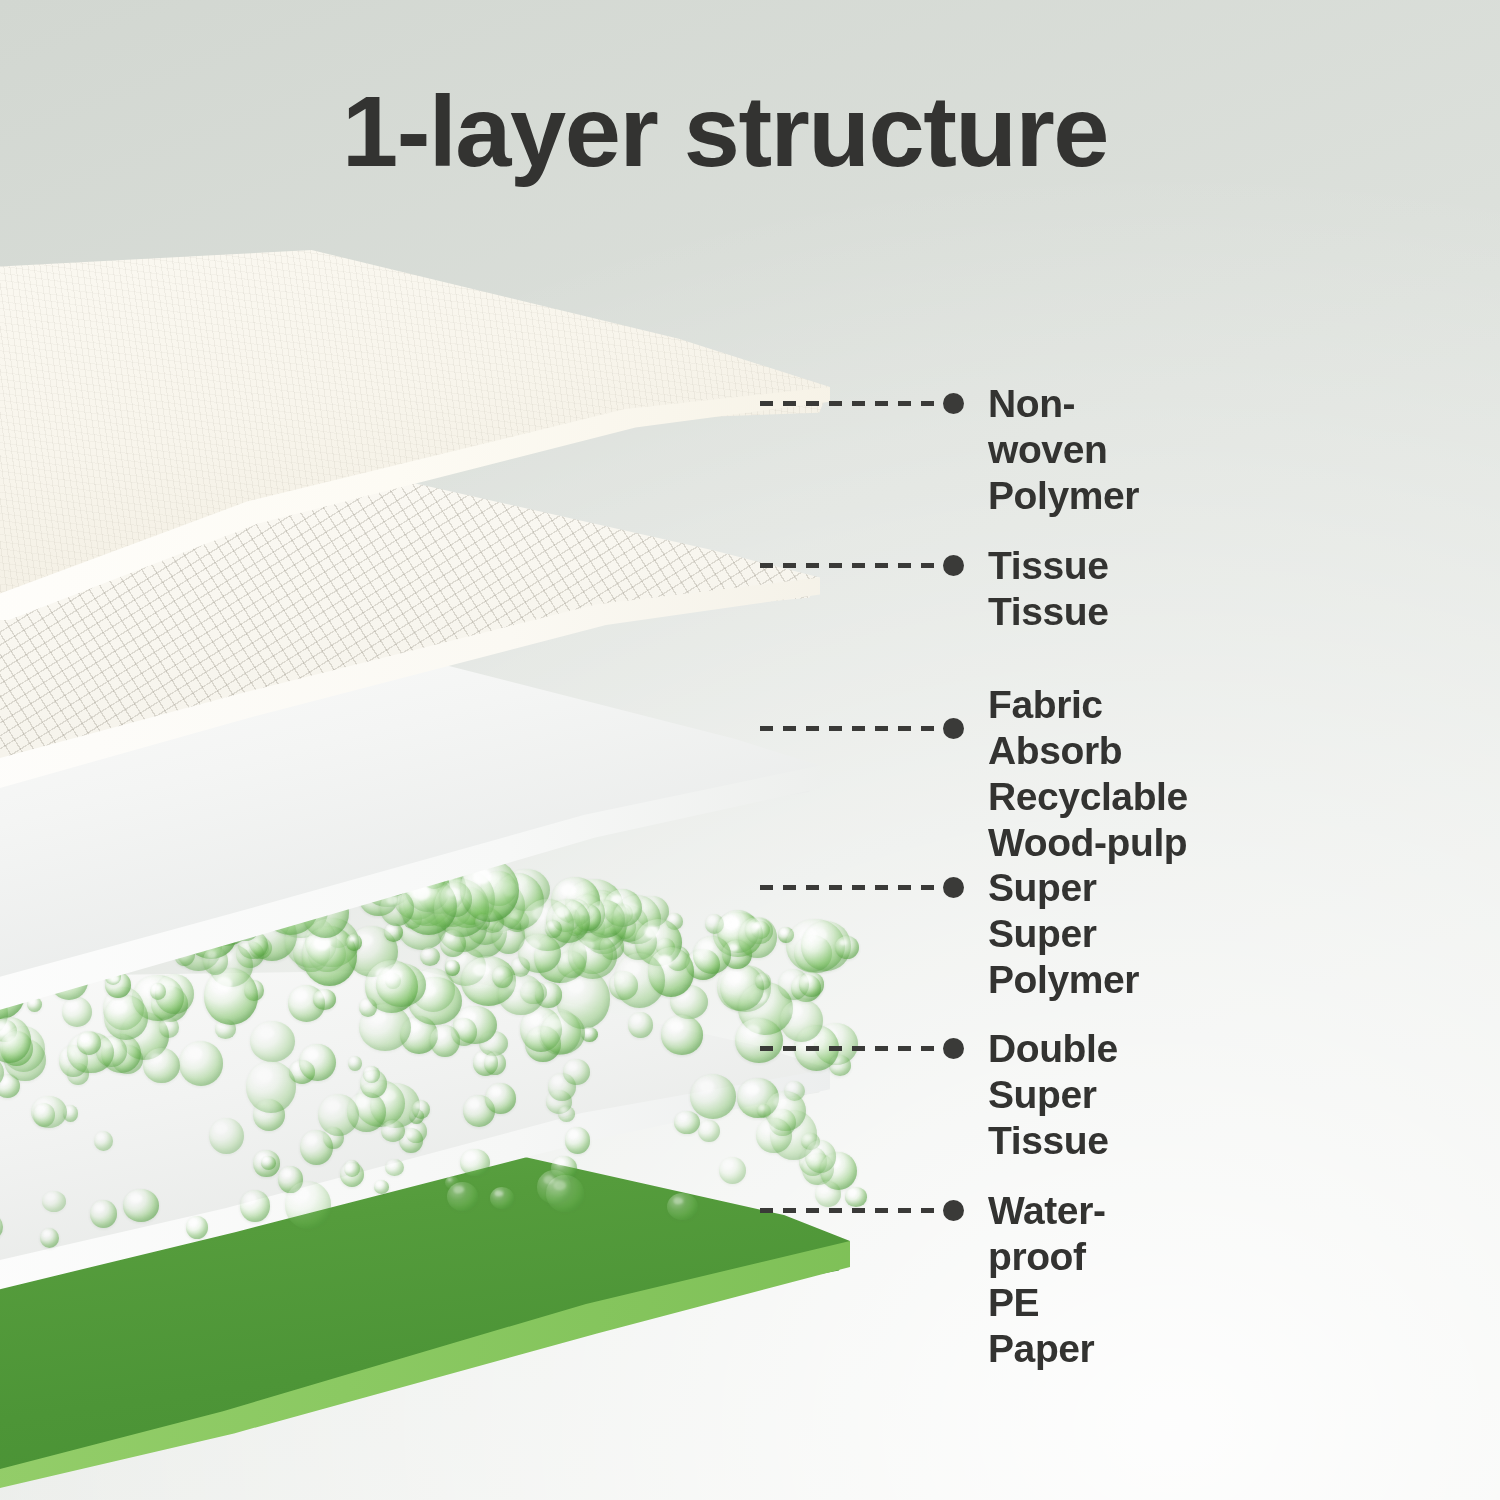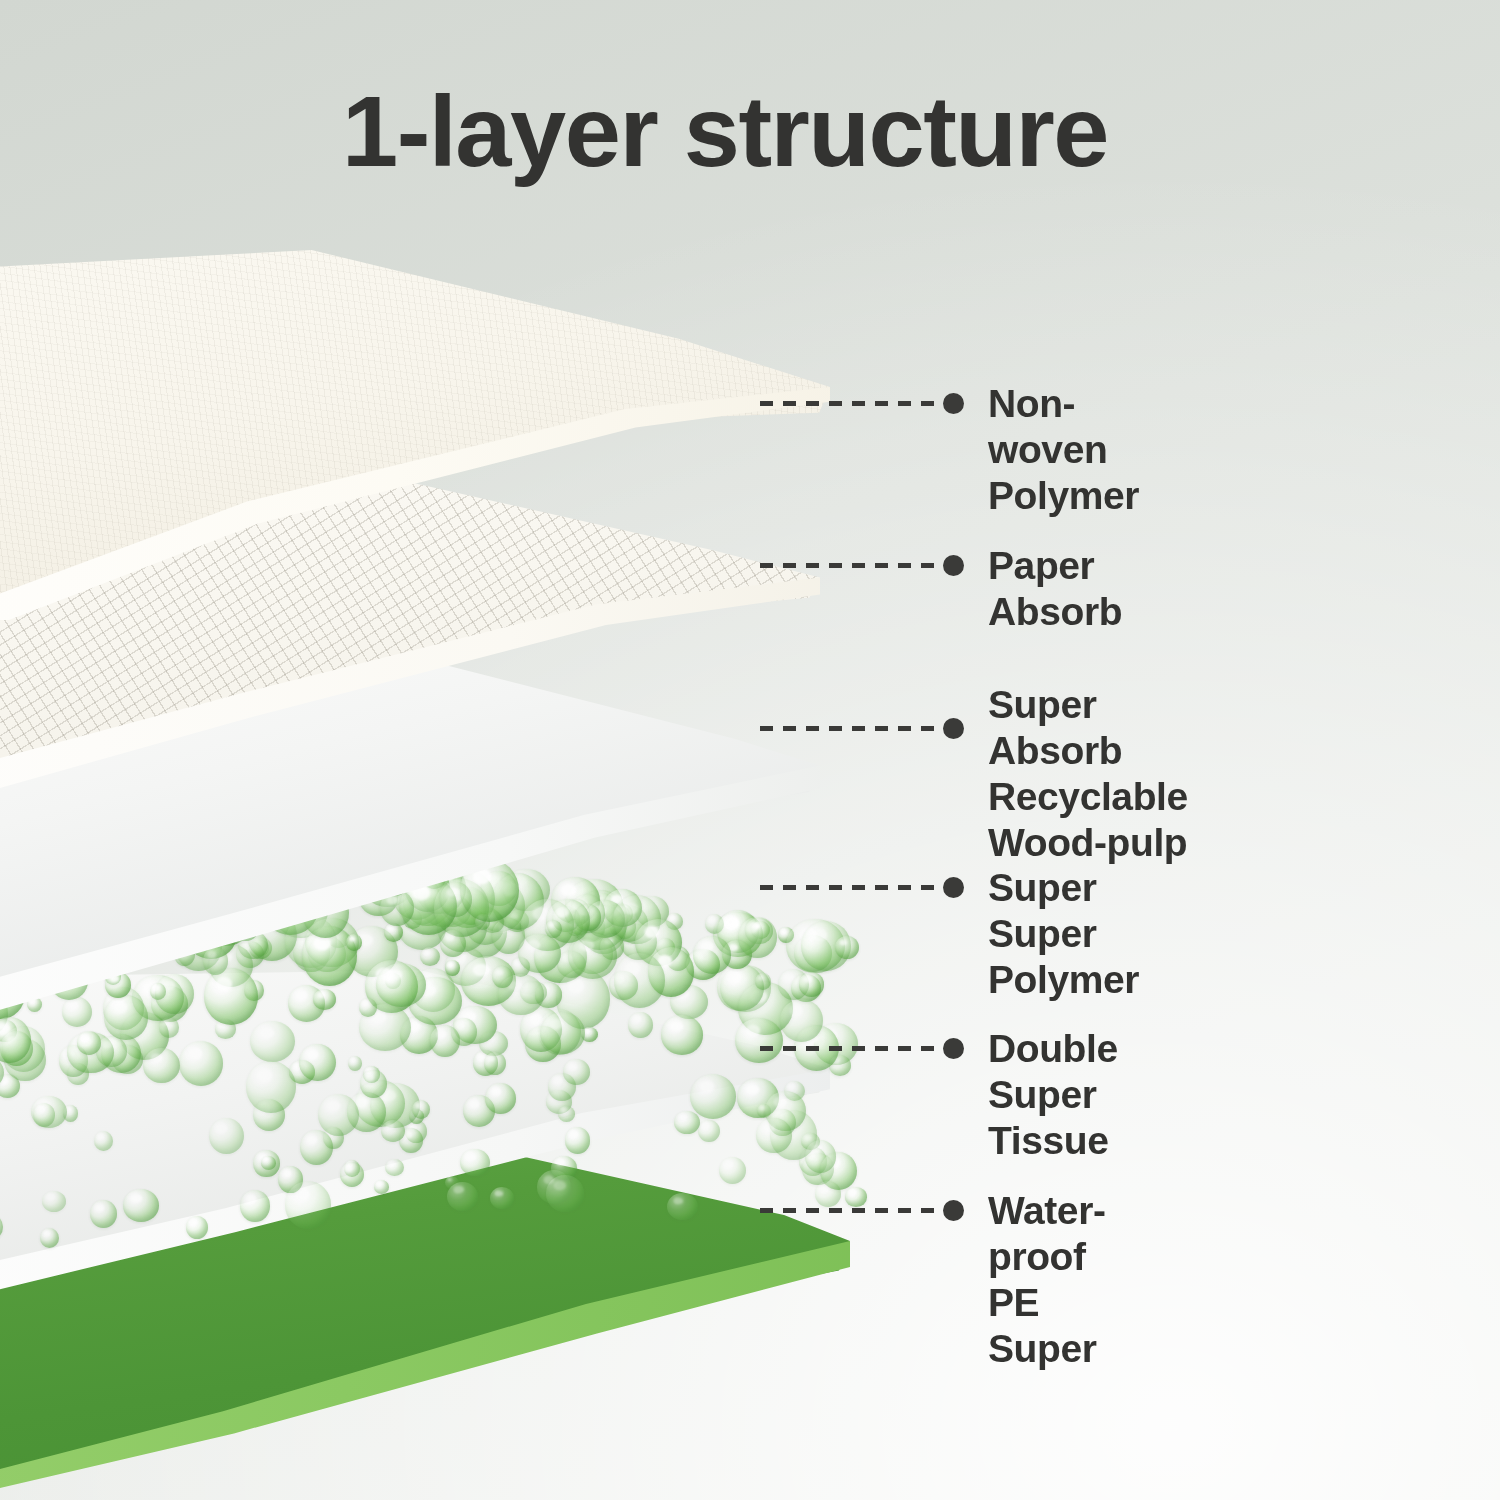--- a/index.html
+++ b/index.html
@@ -574,41 +574,41 @@
 
   <div class="callout">
     <div class="leader" style="left:760px; top:401px; width:186px;"></div>
     <div class="dot" style="left:943px; top:393px;"></div>
     <div class="lbl" style="left:988px; top:381px;">Non-woven Polymer</div>
   </div>
 
   <div class="callout">
     <div class="leader" style="left:760px; top:563px; width:186px;"></div>
     <div class="dot" style="left:943px; top:555px;"></div>
-    <div class="lbl" style="left:988px; top:543px;">Paper Absorb</div>
+    <div class="lbl" style="left:988px; top:543px;">Tissue Tissue</div>
   </div>
 
   <div class="callout">
     <div class="leader" style="left:760px; top:726px; width:186px;"></div>
     <div class="dot" style="left:943px; top:718px;"></div>
-    <div class="lbl" style="left:988px; top:682px;">Super Absorb
+    <div class="lbl" style="left:988px; top:682px;">Fabric Absorb
 Recyclable Wood-pulp</div>
   </div>
 
   <div class="callout">
     <div class="leader" style="left:760px; top:885px; width:186px;"></div>
     <div class="dot" style="left:943px; top:877px;"></div>
     <div class="lbl" style="left:988px; top:865px;">Super Super Polymer</div>
   </div>
 
   <div class="callout">
     <div class="leader" style="left:760px; top:1046px; width:186px;"></div>
     <div class="dot" style="left:943px; top:1038px;"></div>
     <div class="lbl" style="left:988px; top:1026px;">Double Super Tissue</div>
   </div>
 
   <div class="callout">
     <div class="leader" style="left:760px; top:1208px; width:186px;"></div>
     <div class="dot" style="left:943px; top:1200px;"></div>
-    <div class="lbl" style="left:988px; top:1188px;">Water-proof PE Super</div>
+    <div class="lbl" style="left:988px; top:1188px;">Water-proof PE Paper</div>
   </div>
 
 </div>
 
 </body></html>

